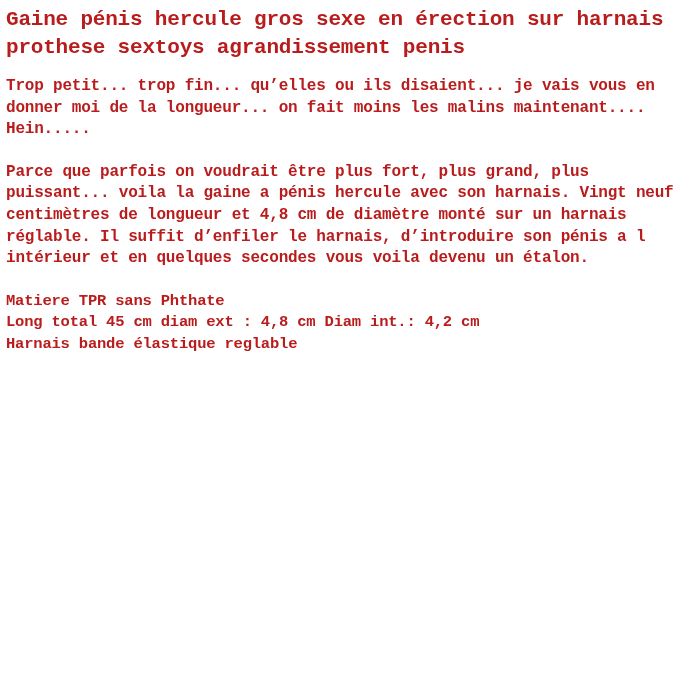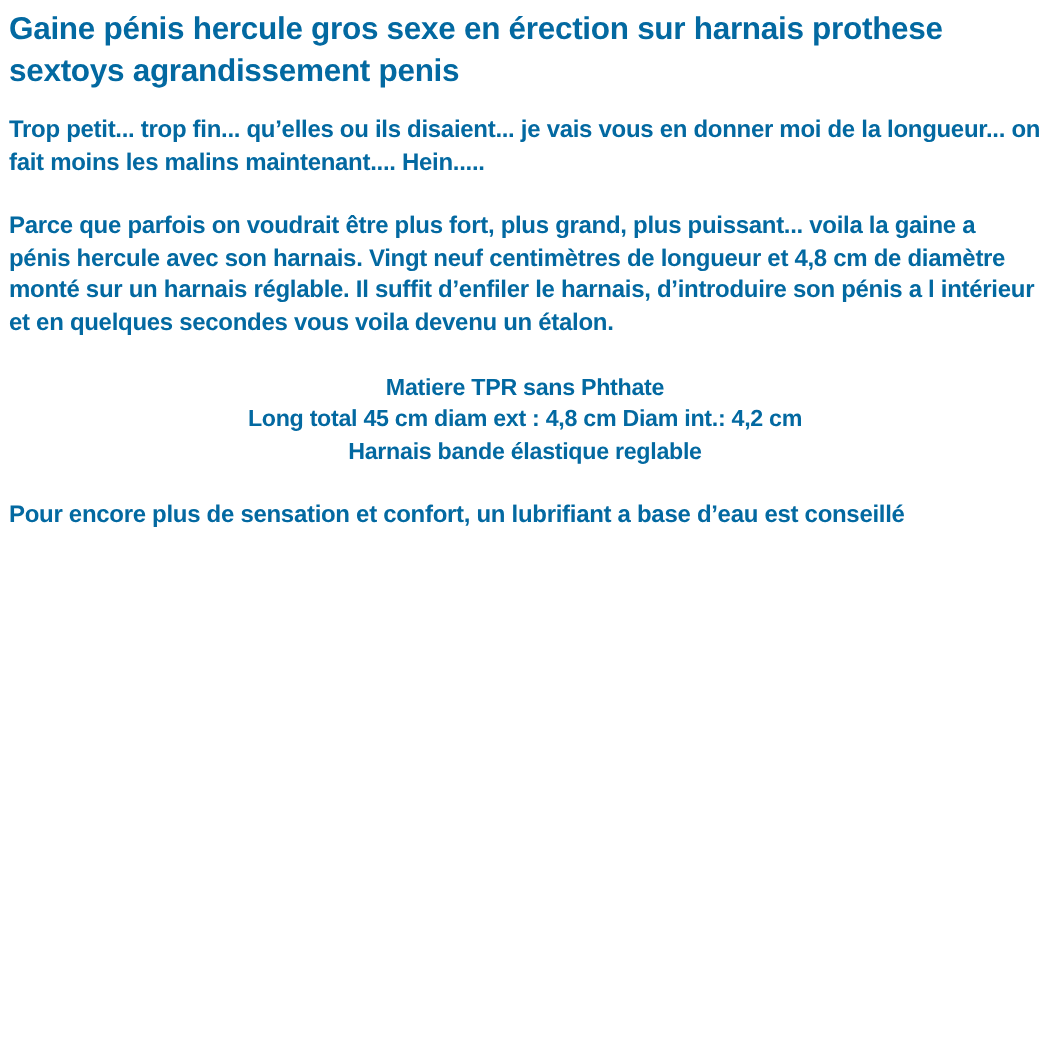--- a/index.html
+++ b/index.html
@@ -5,54 +5,52 @@
     html, body {
       margin: 0;
       padding: 0;
       background: #ffffff;
       width: 700px;
       height: 700px;
       overflow: hidden;
     }
     .page {
       padding: 6px 6px 0 6px;
-      font-family: Liberation Sans, sans-serif;
-      color: #0369a1;
+      font-family: Liberation Mono, monospace;
+      color: #b91c1c;
       font-weight: bold;
     }
     .title {
       font-size: 21px;
       line-height: 28px;
       margin: 0 0 14px 0;
       letter-spacing: -0.2px;
     }
     .para {
       font-size: 16px;
       line-height: 21.6px;
       margin: 0 0 21px 0;
       letter-spacing: -0.2px;
     }
     .specs {
       font-size: 15.5px;
       line-height: 21.6px;
       margin: 0 0 21px 0;
       letter-spacing: -0.2px;
-      text-align: center;
     }
     .specs div { margin: 0; }
   </style>
 </head>
 <body>
 
 <div class="page">
   <h1 class="title">Gaine pénis hercule gros sexe en érection sur harnais prothese sextoys agrandissement penis</h1>
 
   <p class="para">Trop petit... trop fin... qu’elles ou ils disaient... je vais vous en donner moi de la longueur... on fait moins les malins maintenant.... Hein.....</p>
   <p class="para">Parce que parfois on voudrait être plus fort, plus grand, plus puissant... voila la gaine a pénis hercule avec son harnais. Vingt neuf centimètres de longueur et 4,8 cm de diamètre monté sur un harnais réglable. Il suffit d’enfiler le harnais, d’introduire son pénis a l intérieur et en quelques secondes vous voila devenu un étalon.</p>
 
   <div class="specs">
     <div>Matiere TPR sans Phthate</div>
     <div>Long total 45 cm diam ext : 4,8 cm Diam int.: 4,2 cm</div>
     <div>Harnais bande élastique reglable</div>
   </div>
 
-  <p class="para">Pour encore plus de sensation et confort, un lubrifiant a base d’eau est conseillé</p>
 </div>
 
 </body></html>

